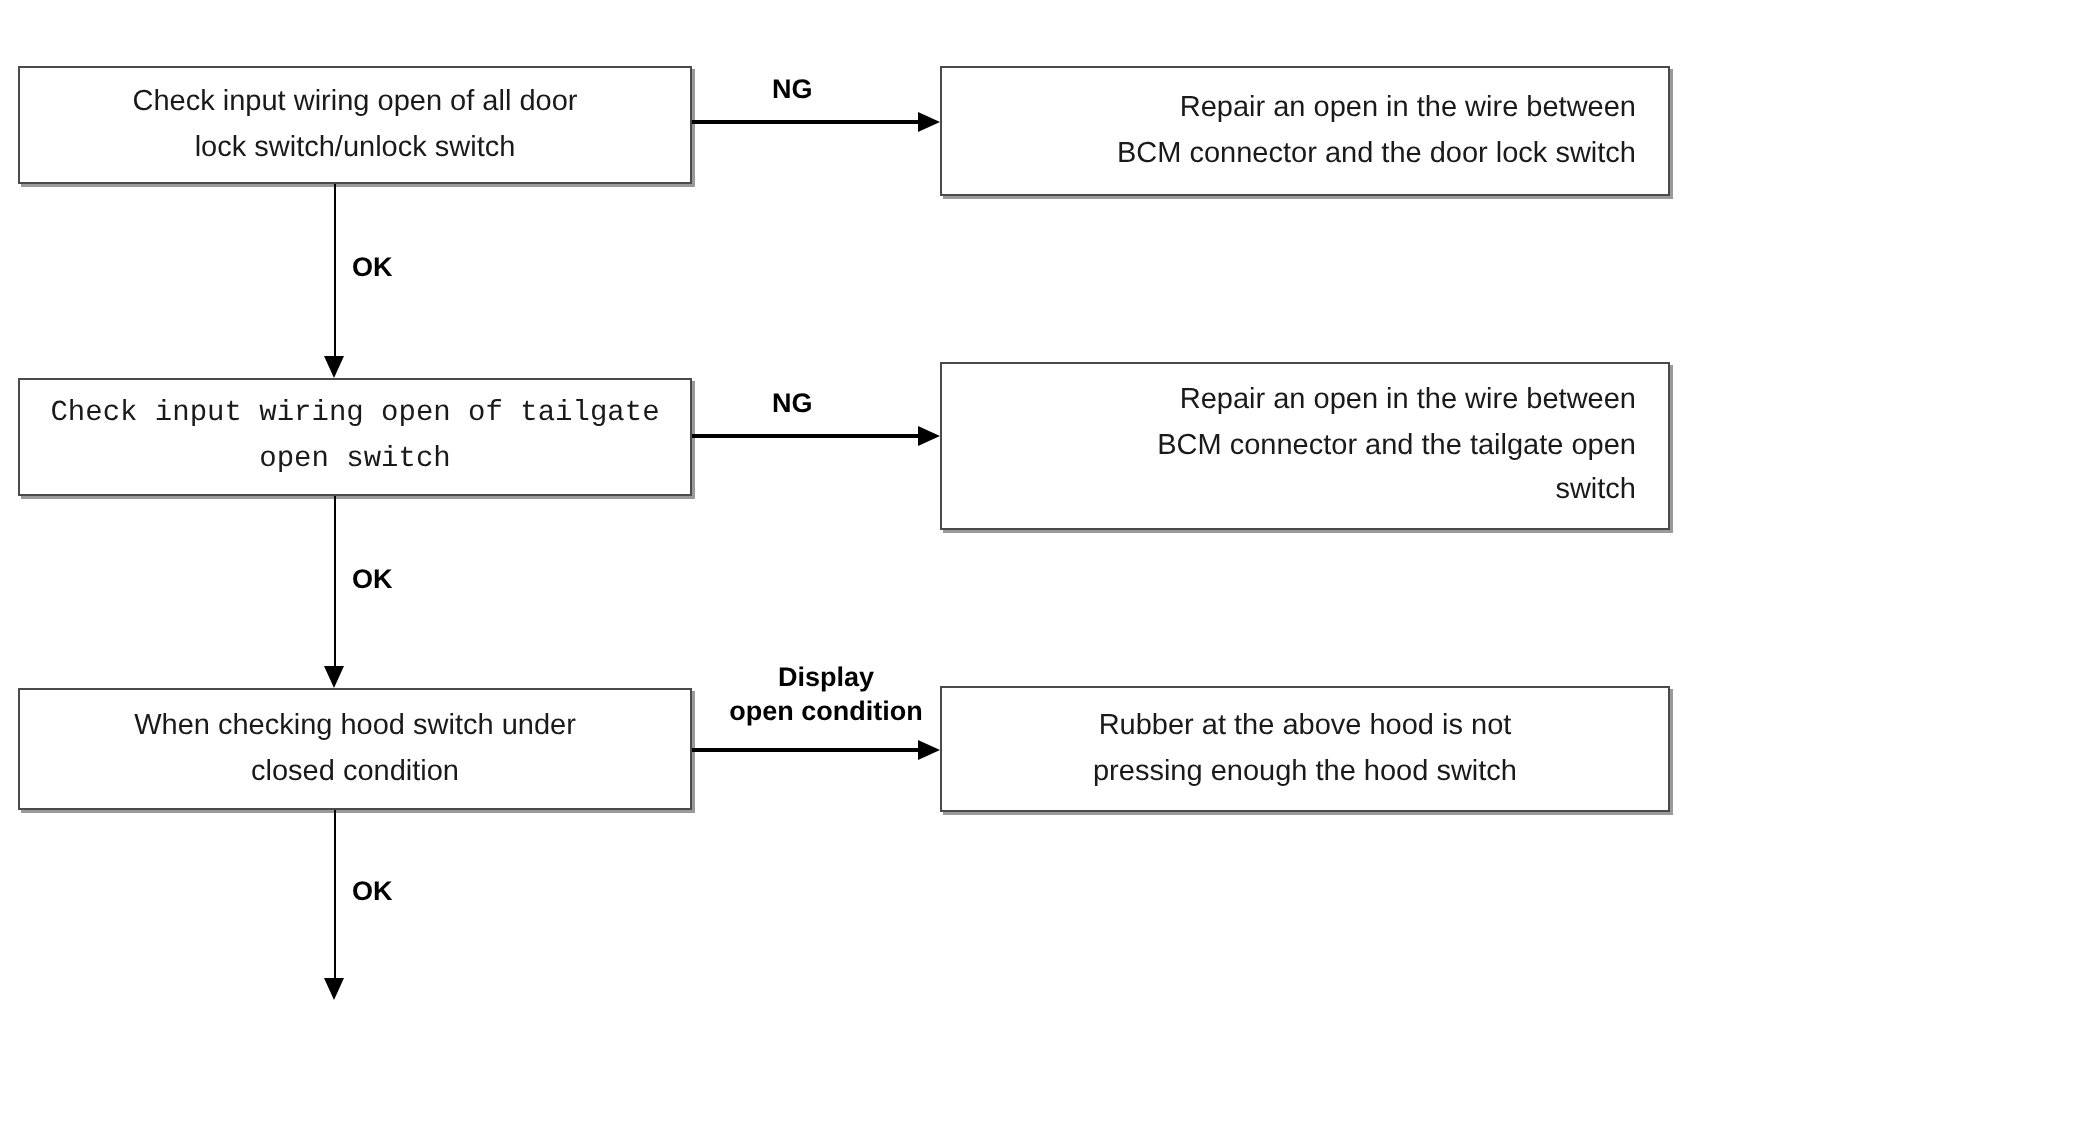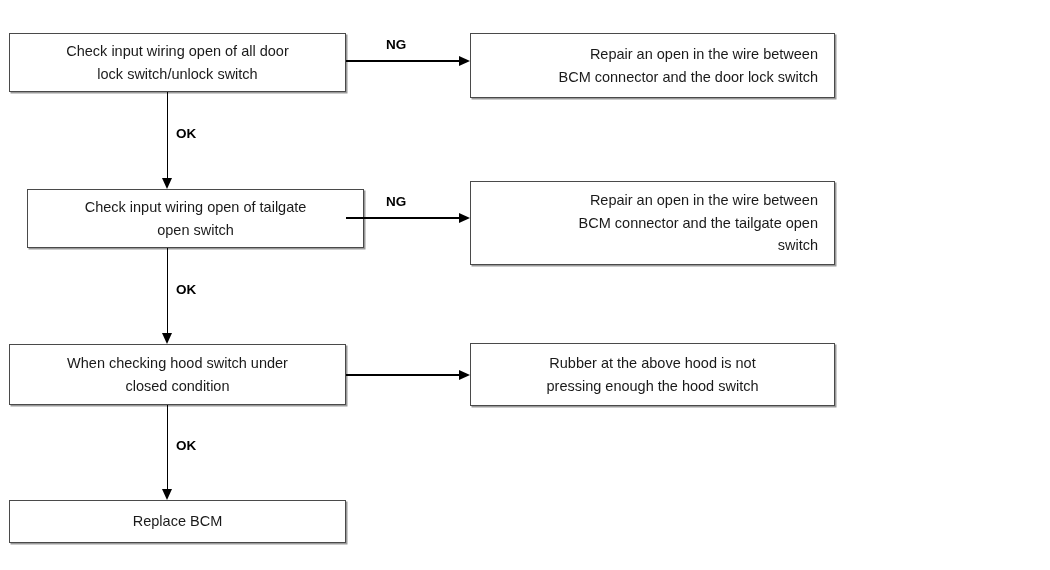--- a/index.html
+++ b/index.html
@@ -100,21 +100,21 @@
   </div>
 
   <div class="hline" style="left:346px; top:60px; width:113px;"></div>
   <div class="arrow-right" style="left:459px; top:55.5px;"></div>
   <div class="edge-label" style="left:386px; top:37px;">NG</div>
 
   <div class="vline" style="left:166.5px; top:92px; height:86px;"></div>
   <div class="arrow-down" style="left:161.5px; top:178px;"></div>
   <div class="edge-label" style="left:176px; top:126px;">OK</div>
 
-  <div class="node center" style="left:27px; top:189px; width:337px; height:59px;">
+  <div class="node center" style="left:9px; top:189px; width:337px; height:59px;font-family:Liberation Mono, monospace;">
     <span class="txt">Check input wiring open of tailgate
 open switch</span>
   </div>
 
   <div class="node leftal" style="left:470px; top:181px; width:365px; height:84px;">
     <span class="txt">Repair an open in the wire between
 BCM connector and the tailgate open
 switch</span>
   </div>
 
@@ -131,22 +131,21 @@
 closed condition</span>
   </div>
 
   <div class="node center" style="left:470px; top:343px; width:365px; height:63px;">
     <span class="txt">Rubber at the above hood is not
 pressing enough the hood switch</span>
   </div>
 
   <div class="hline" style="left:346px; top:374px; width:113px;"></div>
   <div class="arrow-right" style="left:459px; top:369.5px;"></div>
+  <div class="edge-label ctr" style="left:352px; top:331px; width:122px;">Display
+open condition</div>
 
   <div class="vline" style="left:166.5px; top:405px; height:84px;"></div>
   <div class="arrow-down" style="left:161.5px; top:489px;"></div>
   <div class="edge-label" style="left:176px; top:438px;">OK</div>
 
-  <div class="node center" style="left:9px; top:500px; width:337px; height:43px;">
-    <span class="txt">Replace BCM</span>
-  </div>
 
 </div>
 
 </body></html>

